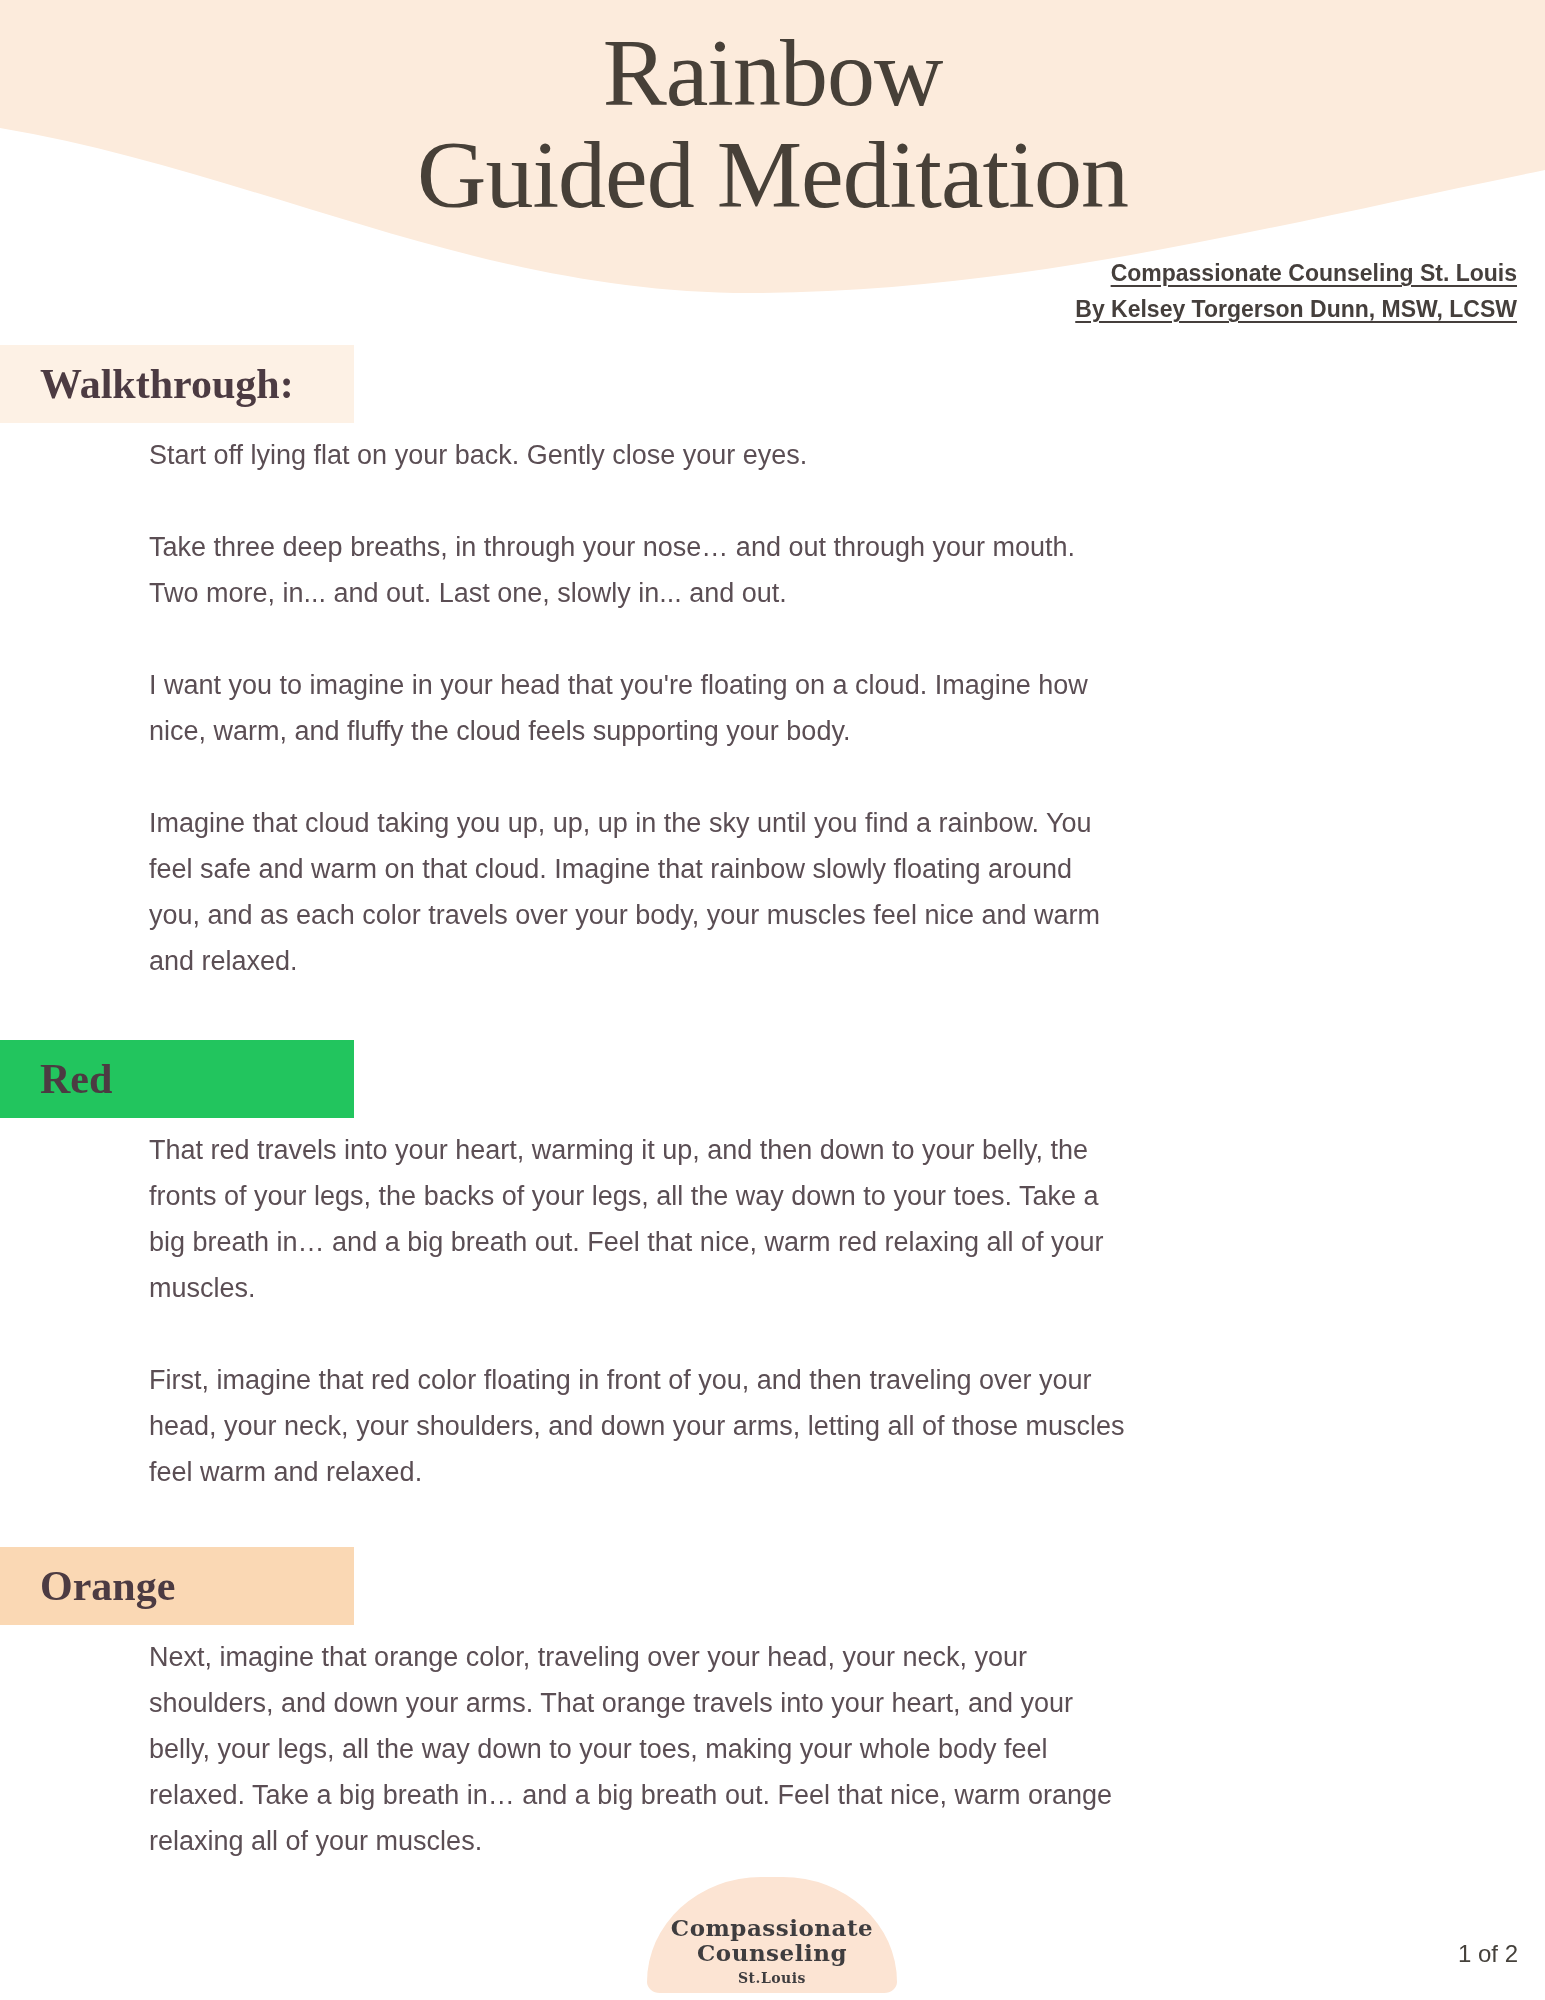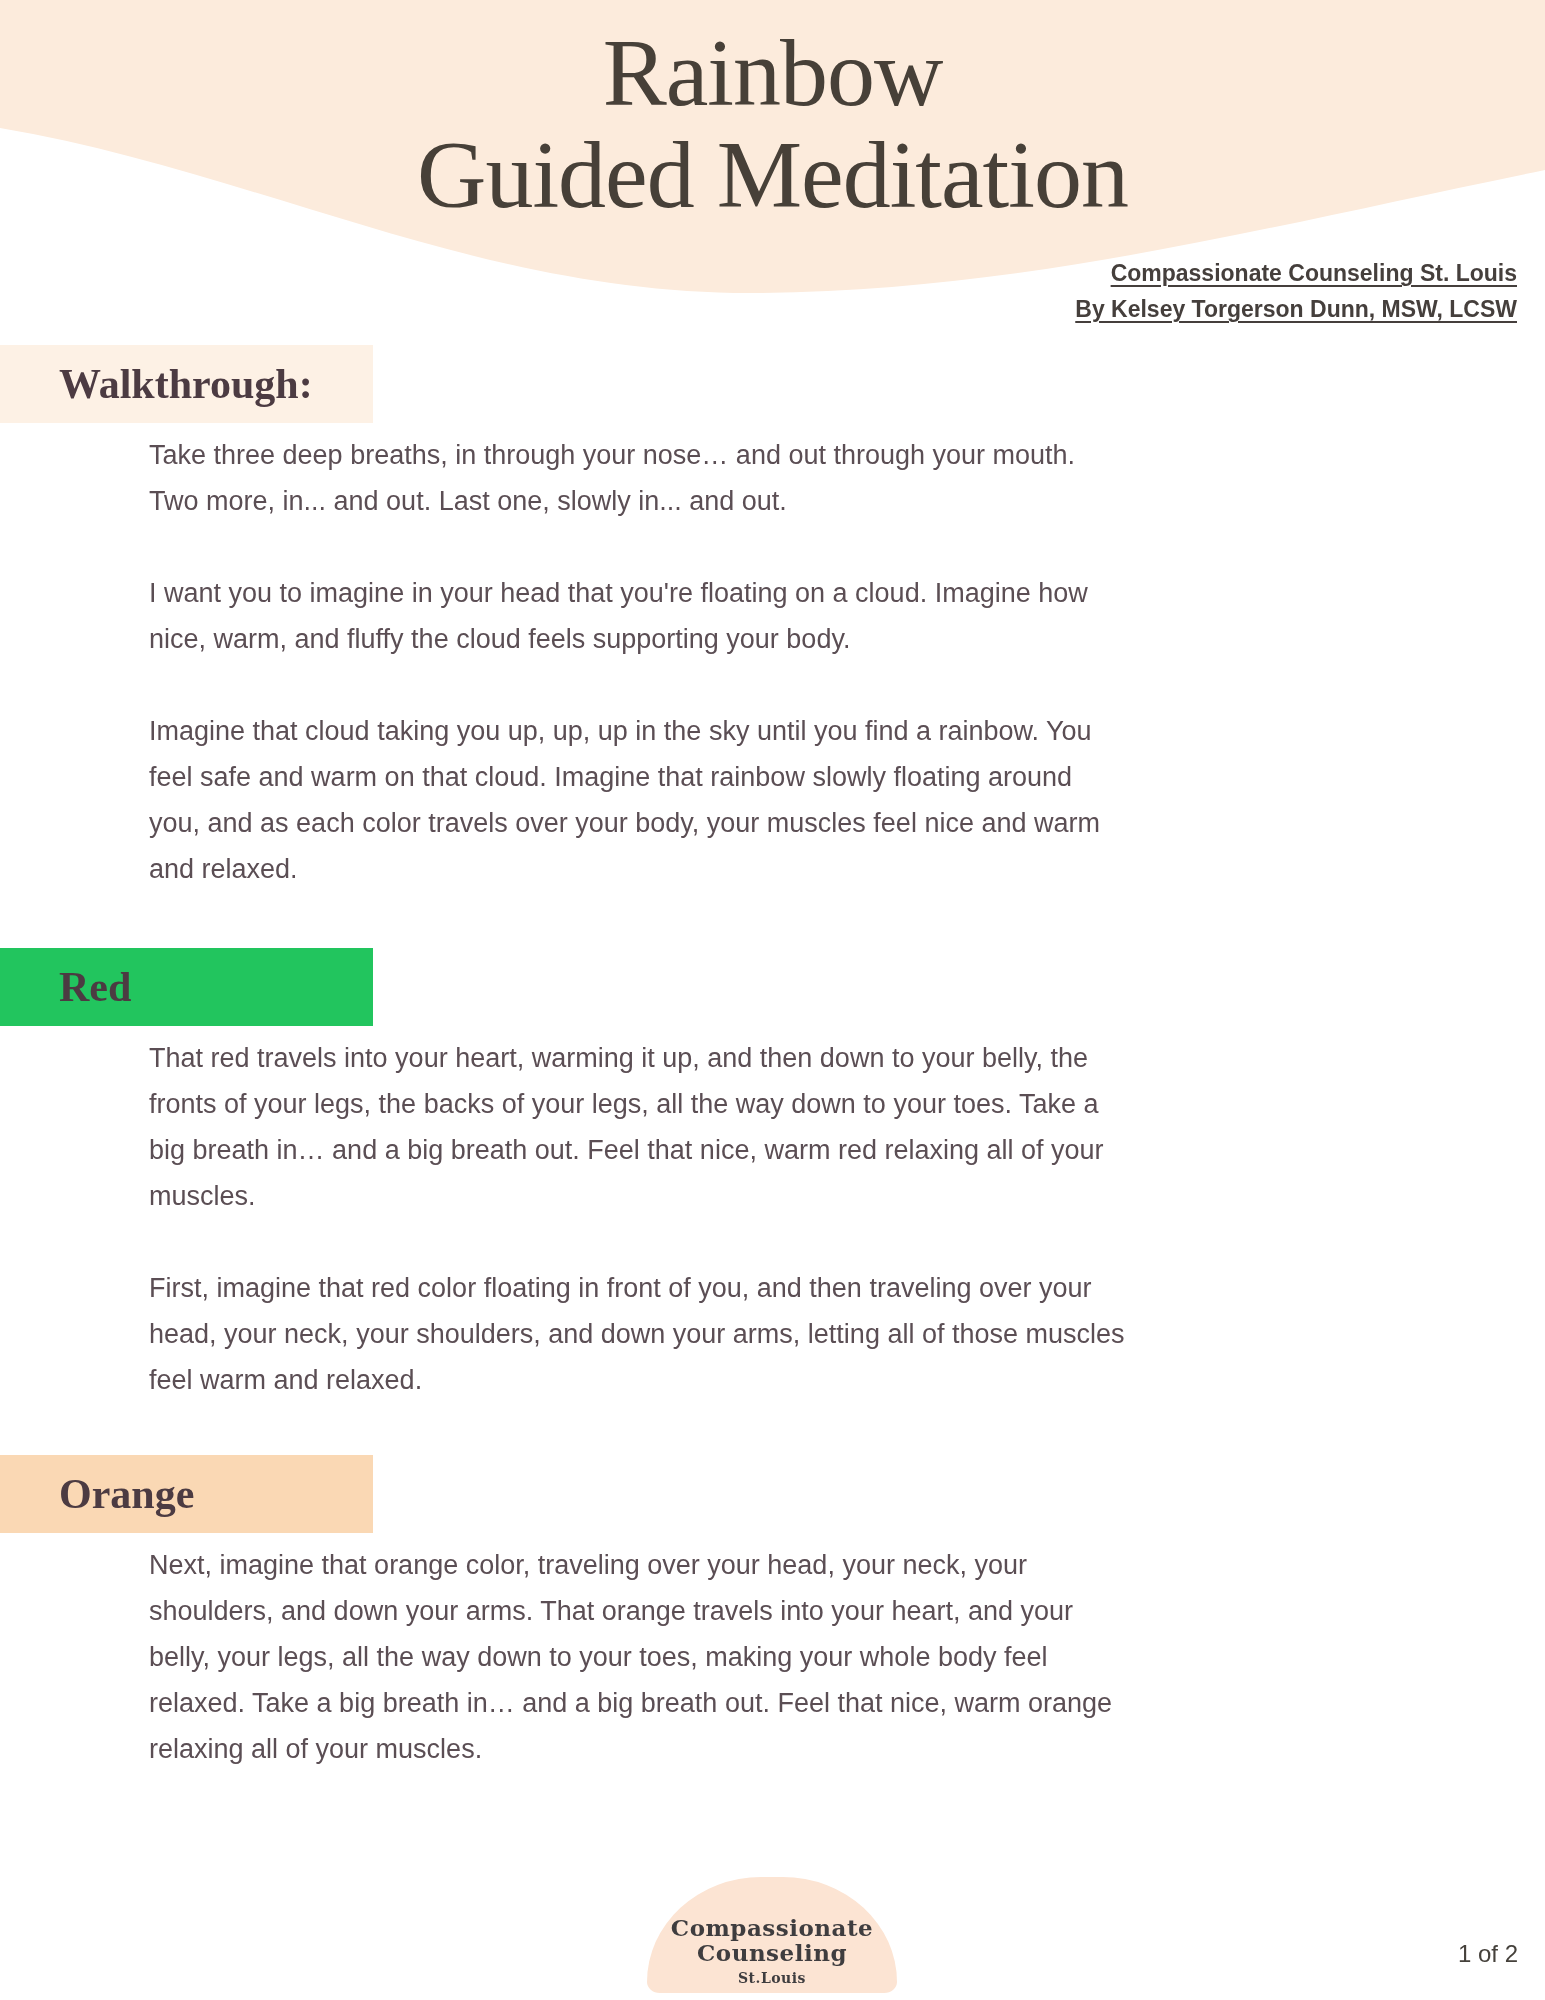--- a/index.html
+++ b/index.html
@@ -30,21 +30,21 @@
     font-weight:700;font-size:23px;line-height:36px;
     color:#453f3c;
   }
   .byline a{
     color:#453f3c;text-decoration:underline;
     text-decoration-thickness:2px;text-underline-offset:4px;
   }
   
   .content{position:absolute;top:345px;left:0;width:1545px;}
   .section-bar{
-    width:314px;height:78px;padding-left:59px;
+    width:314px;height:78px;padding-left:40px;
     font-family:"Liberation Serif",serif;font-weight:700;
     font-size:42px;line-height:78px;
     color:#4c3b42;
   }
   .bar-walkthrough{background:#fdf1e5;}
   .bar-red{background:#22c55e;margin-top:56px;}
   .bar-orange{background:#fad8b4;margin-top:52px;}
   .section p{
     margin:46px 0 0 149px;width:1300px;
     font-family:"Liberation Sans",sans-serif;
@@ -86,20 +86,21 @@
 
   <div class="byline">
     <div><a href="#">Compassionate Counseling St. Louis</a></div>
     <div><a href="#">By Kelsey Torgerson Dunn, MSW, LCSW</a></div>
   </div>
 
   <div class="content">
 
     <section class="section">
       <div class="section-bar bar-walkthrough">Walkthrough:</div>
+      <p>Start off lying flat on your back. Gently close your eyes.</p>
       <p>Take three deep breaths, in through your nose… and out through your mouth.
 Two more, in... and out. Last one, slowly in... and out.</p>
       <p>I want you to imagine in your head that you're floating on a cloud. Imagine how
 nice, warm, and fluffy the cloud feels supporting your body.</p>
       <p>Imagine that cloud taking you up, up, up in the sky until you find a rainbow. You
 feel safe and warm on that cloud. Imagine that rainbow slowly floating around
 you, and as each color travels over your body, your muscles feel nice and warm
 and relaxed.</p>
     </section>
 

